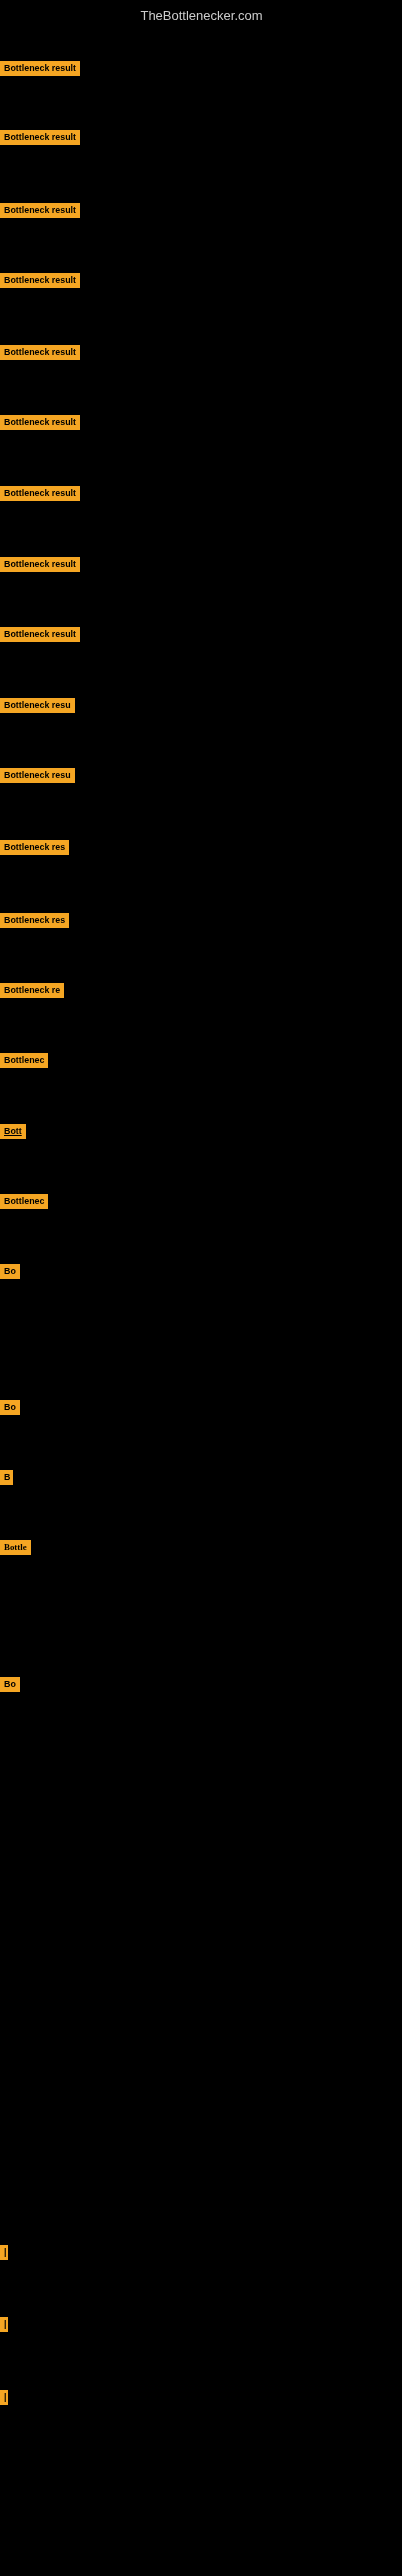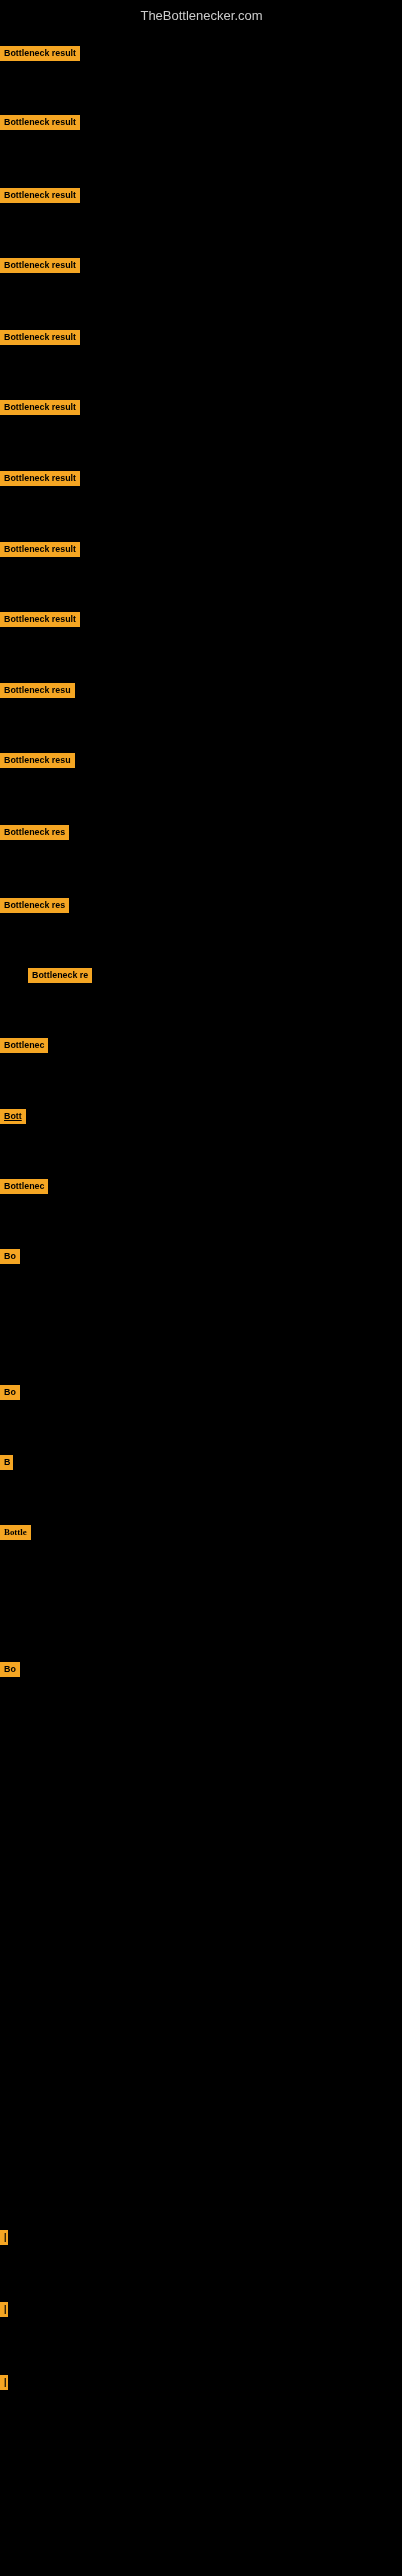--- a/index.html
+++ b/index.html
@@ -34,20 +34,21 @@
       font-weight: bold;
       padding: 2.4px 4px;
       display: inline-block;
       white-space: nowrap;
       overflow: hidden;
     }
 
     .badge-container {
       position: absolute;
       left: 0;
+      margin-top: 15px;
     }
   </style>
 </head>
 <body>
 
 <span class="site-title">TheBottlenecker.com</span>
 
 <div id="badges-container">
     <div class="badge-container" style="top: 46px; max-width: 121px;"><span class="bottleneck-badge" style="max-width: 121px;">Bottleneck result</span></div>
     <div class="badge-container" style="top: 115px; max-width: 122px;"><span class="bottleneck-badge" style="max-width: 122px;">Bottleneck result</span></div>
@@ -55,21 +56,21 @@
     <div class="badge-container" style="top: 258px; max-width: 115px;"><span class="bottleneck-badge" style="max-width: 115px;">Bottleneck result</span></div>
     <div class="badge-container" style="top: 330px; max-width: 116px;"><span class="bottleneck-badge" style="max-width: 116px;">Bottleneck result</span></div>
     <div class="badge-container" style="top: 400px; max-width: 113px;"><span class="bottleneck-badge" style="max-width: 113px;">Bottleneck result</span></div>
     <div class="badge-container" style="top: 471px; max-width: 111px;"><span class="bottleneck-badge" style="max-width: 111px;">Bottleneck result</span></div>
     <div class="badge-container" style="top: 542px; max-width: 116px;"><span class="bottleneck-badge" style="max-width: 116px;">Bottleneck result</span></div>
     <div class="badge-container" style="top: 612px; max-width: 110px;"><span class="bottleneck-badge" style="max-width: 110px;">Bottleneck result</span></div>
     <div class="badge-container" style="top: 683px; max-width: 105px;"><span class="bottleneck-badge" style="max-width: 105px;">Bottleneck resu</span></div>
     <div class="badge-container" style="top: 753px; max-width: 103px;"><span class="bottleneck-badge" style="max-width: 103px;">Bottleneck resu</span></div>
     <div class="badge-container" style="top: 825px; max-width: 98px;"><span class="bottleneck-badge" style="max-width: 98px;">Bottleneck res</span></div>
     <div class="badge-container" style="top: 898px; max-width: 104px;"><span class="bottleneck-badge" style="max-width: 104px;">Bottleneck res</span></div>
-    <div class="badge-container" style="top: 968px; max-width: 93px; padding-left: 28px;"><span class="bottleneck-badge" style="max-width: 93px;">Bottleneck re</span></div>
+    <div class="badge-container" style="top: 968px; max-width: 93px;"><span class="bottleneck-badge" style="max-width: 93px;">Bottleneck re</span></div>
     <div class="badge-container" style="top: 1038px; max-width: 72px;"><span class="bottleneck-badge" style="max-width: 72px;">Bottlenec</span></div>
     <div class="badge-container" style="top: 1109px; max-width: 36px;"><span class="bottleneck-badge" style="max-width: 36px; text-decoration: underline;">Bott</span></div>
     <div class="badge-container" style="top: 1179px; max-width: 71px;"><span class="bottleneck-badge" style="max-width: 71px;">Bottlenec</span></div>
     <div class="badge-container" style="top: 1249px; max-width: 22.5px;"><span class="bottleneck-badge" style="max-width: 22.5px;">Bo</span></div>
     <div class="badge-container" style="top: 1385px; max-width: 22.5px;"><span class="bottleneck-badge" style="max-width: 22.5px;">Bo</span></div>
     <div class="badge-container" style="top: 1455px; max-width: 13px;"><span class="bottleneck-badge" style="max-width: 13px;">B</span></div>
     <div class="badge-container" style="top: 1525px; max-width: 42px; font-family: Liberation Serif, serif;"><span class="bottleneck-badge" style="max-width: 42px;">Bottle</span></div>
     <div class="badge-container" style="top: 1662px; max-width: 22.5px;"><span class="bottleneck-badge" style="max-width: 22.5px;">Bo</span></div>
     <div class="badge-container" style="top: 2230px; max-width: 8px;"><span class="bottleneck-badge" style="max-width: 8px;">|</span></div>
     <div class="badge-container" style="top: 2302px; max-width: 8px;"><span class="bottleneck-badge" style="max-width: 8px;">|</span></div>

